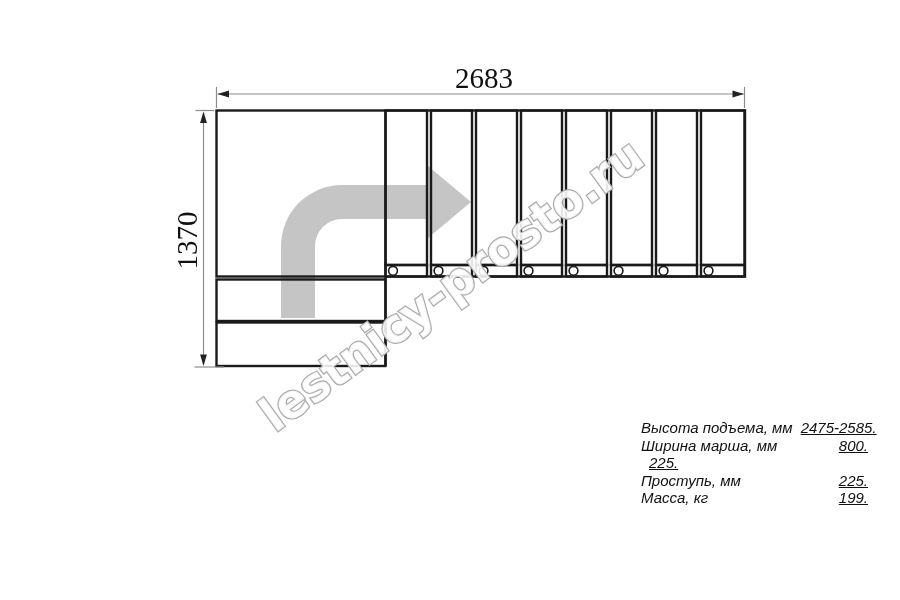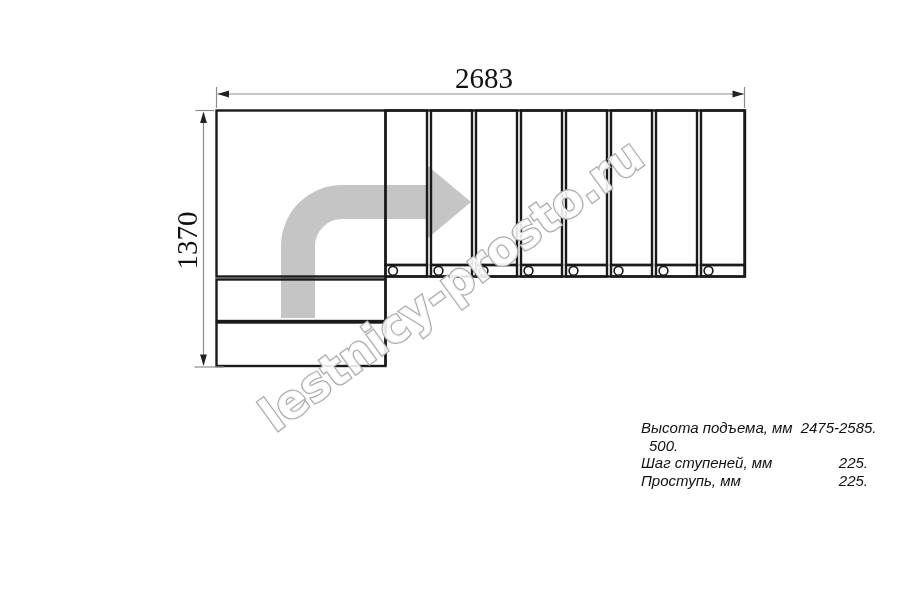--- a/index.html
+++ b/index.html
@@ -19,21 +19,21 @@
   .dim-text{font-family:"Liberation Serif",serif;font-size:29px;fill:var(--text);}
   .arrow-shape{fill:var(--arrow);stroke:none;}
   .watermark{font-family:"DejaVu Sans",sans-serif;font-weight:bold;font-size:47px;
              fill:rgba(255,255,255,0.88);stroke:var(--wm);stroke-width:2.4px;
              paint-order:stroke;}
 
   .specs{position:absolute;left:616px;top:419px;width:227px;color:var(--text);margin-left:25px;}
   .spec-row{display:flex;justify-content:space-between;
             font:italic 15px/17.6px "Liberation Sans",sans-serif;white-space:nowrap;}
   .spec-label{text-align:left;}
-  .spec-value{text-align:center;margin-left:8px;}
+  .spec-value{text-align:center;margin-left:8px;text-decoration:underline;}
 </style>
 </head>
 <body>
 
 <div class="canvas">
   <svg width="900" height="600" viewBox="0 0 900 600">
 
     <path class="arrow-shape" d="M 281 318 L 281 246 A 61 61 0 0 1 342 185 L 428 185 L 428 166 L 471 202
              L 428 238 L 428 219 L 342 219 A 27 27 0 0 0 315 246 L 315 318 Z"></path>
 
@@ -108,24 +108,28 @@
 
     <text class="watermark" text-anchor="middle" transform="translate(461,298) rotate(-36)" textLength="460" lengthAdjust="spacingAndGlyphs">lestnicy-prosto.ru</text>
   </svg>
 
   <div class="specs">
     <div class="spec-row">
       <span class="spec-label">Высота подъема, мм</span>
       <span class="spec-value">2475-2585.</span>
     </div>
     <div class="spec-row">
-      <span class="spec-value">500.</span>
+      <span class="spec-label">Ширина марша, мм</span>
+      <span class="spec-value">800.</span>
     </div>
     <div class="spec-row">
-      <span class="spec-label">Шаг ступеней, мм</span>
       <span class="spec-value">225.</span>
     </div>
     <div class="spec-row">
       <span class="spec-label">Проступь, мм</span>
       <span class="spec-value">225.</span>
     </div>
+    <div class="spec-row">
+      <span class="spec-label">Масса, кг</span>
+      <span class="spec-value">199.</span>
+    </div>
   </div>
 </div>
 
 </body></html>

